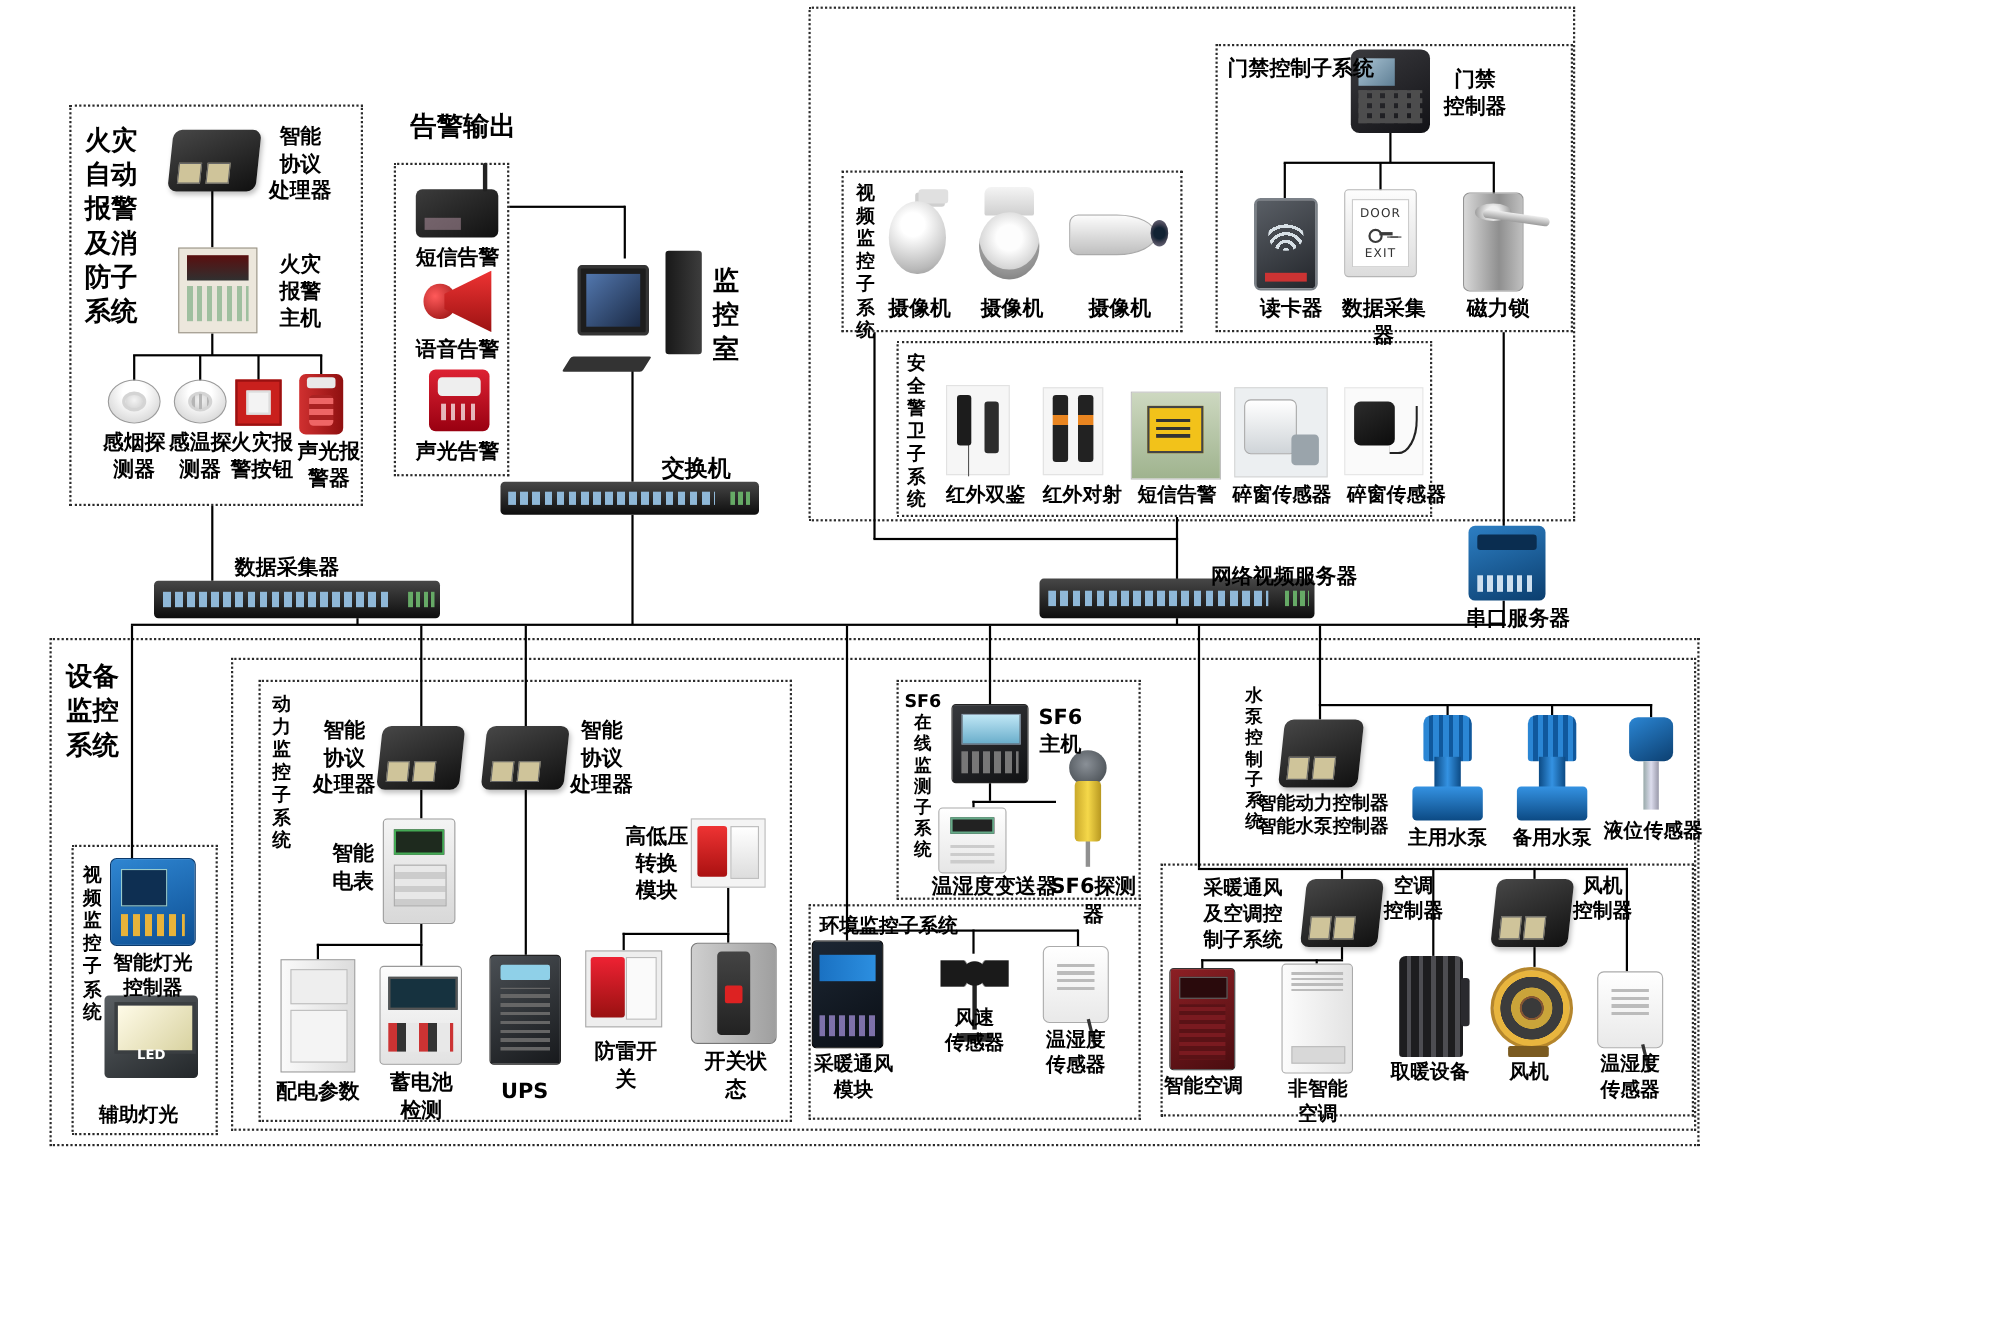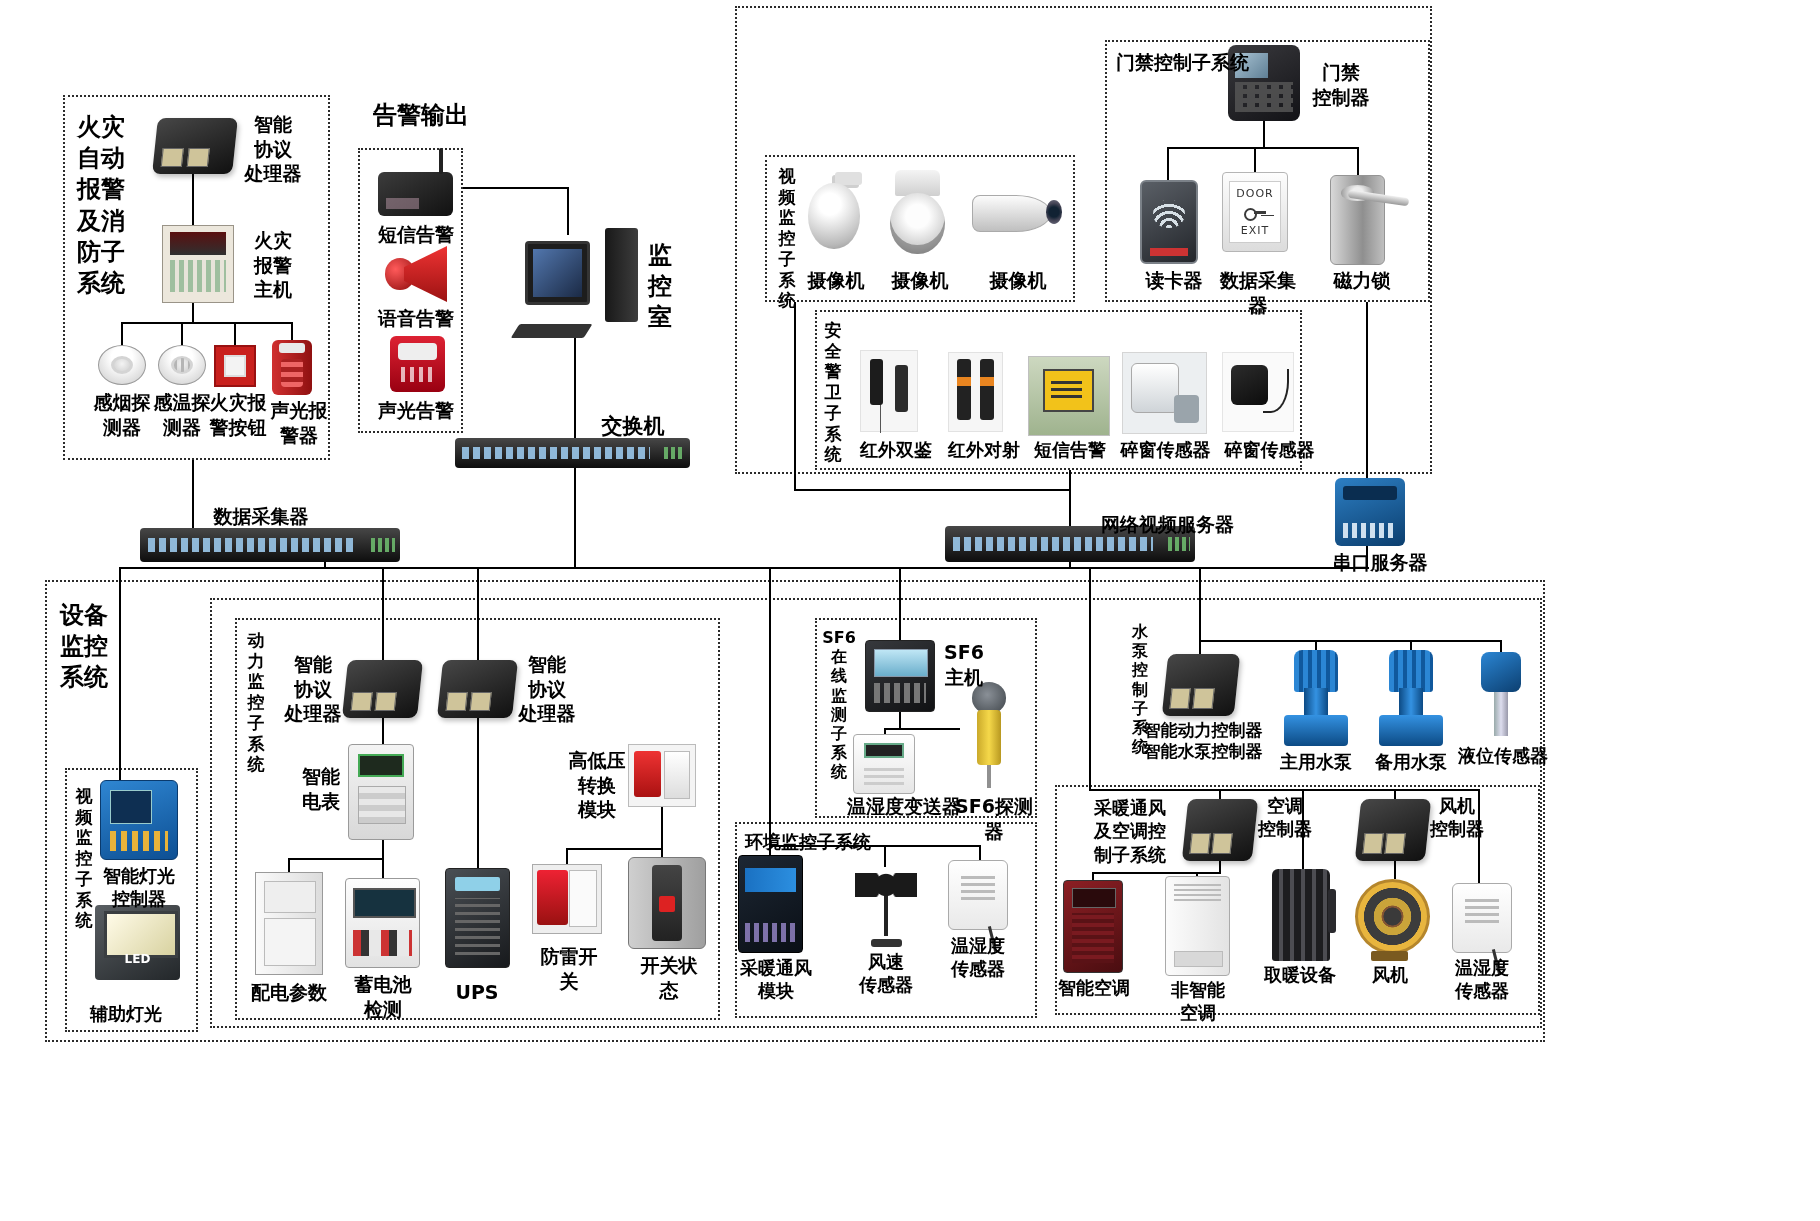--- a/index.html
+++ b/index.html
@@ -405,21 +405,21 @@
 子
 系
 统</div>
   <div class="lbl t19" style="left:938px;top:640px;width:52px">SF6
 主机</div>
   <div class="lbl t19" style="left:840px;top:794px;width:128px">温湿度变送器</div>
   <div class="lbl t19" style="left:948px;top:794px;width:92px">SF6探测器</div>
   <div class="lbl t18 left" style="left:745px;top:830px;width:160px">环境监控子系统</div>
   <div class="lbl t18" style="left:736px;top:956px;width:80px">采暖通风
 模块</div>
-  <div class="lbl t18" style="left:854px;top:950px;width:64px">风速
+  <div class="lbl t18" style="left:854px;top:914px;width:64px">风速
 传感器</div>
   <div class="lbl t18" style="left:946px;top:934px;width:64px">温湿度
 传感器</div>
   <div class="lbl t16" style="left:1128px;top:622px;width:24px">水
 泵
 控
 制
 子
 系
 统</div>

